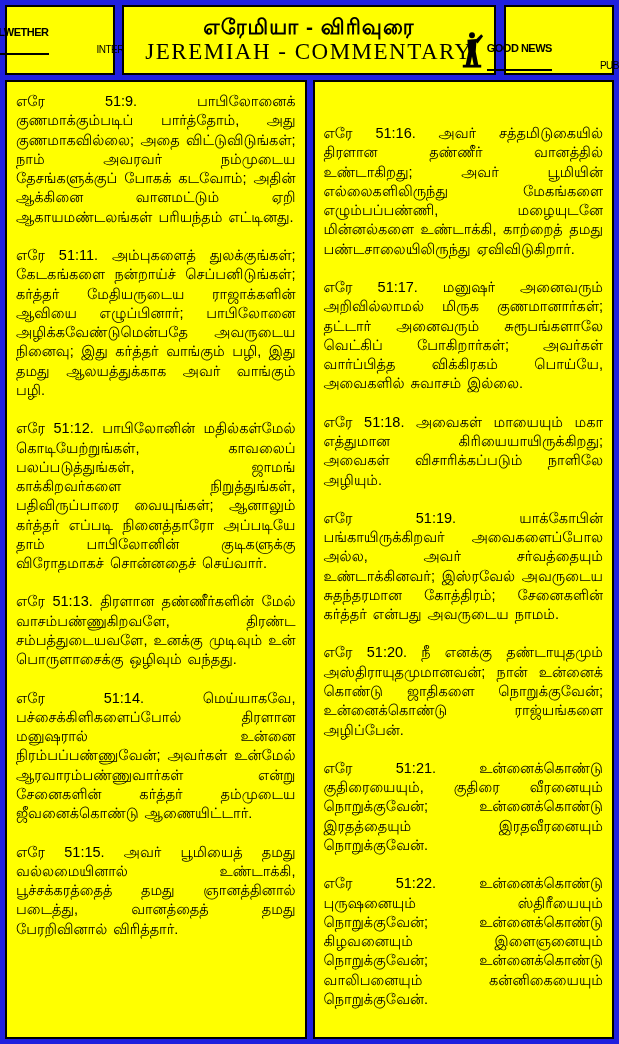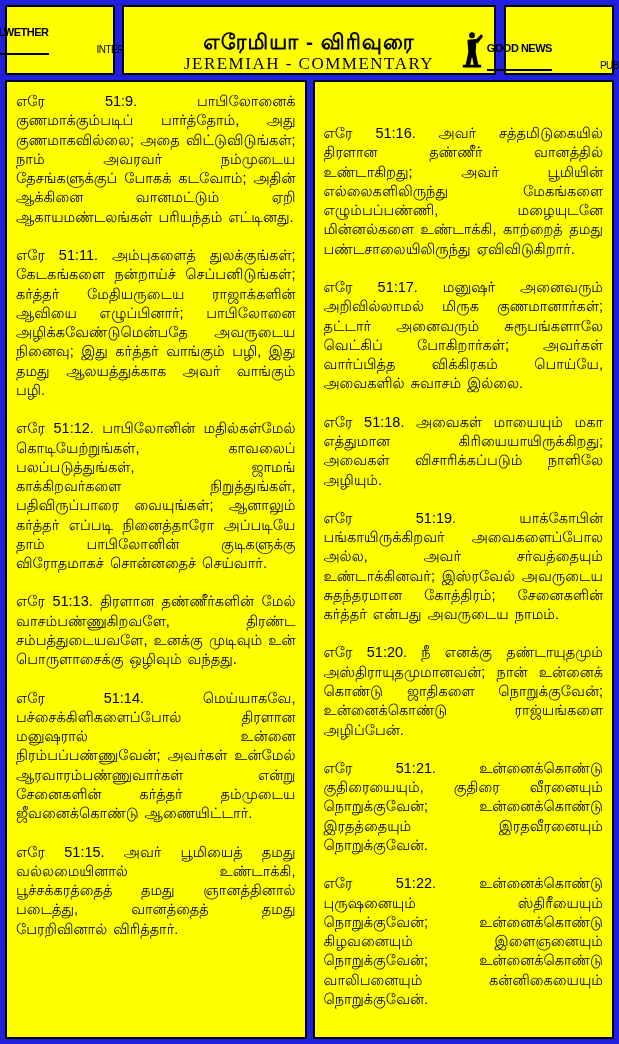--- a/index.html
+++ b/index.html
@@ -26,29 +26,29 @@
   .logo-line1 {
     font-weight: bold; font-size: 11px; letter-spacing: -0.5px;
     border-bottom: 2px solid #000; padding-bottom: 1px; white-space: nowrap;
   }
   .logo-line2 {
     font-weight: normal; font-size: 10px; letter-spacing: -0.5px;
     margin-top: 18px; white-space: nowrap;
   }
   .title-box {
     flex: 1 1 auto;
-    display: flex; flex-direction: column; align-items: center; justify-content: flex-end;
+    display: flex; flex-direction: column; align-items: center; justify-content: center;
     gap: 2px;
   }
   .title-tamil {
     font-weight: bold; font-size: 21px; line-height: 1.1; letter-spacing: 1px;
   }
   .title-english {
     font-family: "Liberation Serif", serif;
-    font-weight: 500; font-size: 17px; line-height: 1.05; letter-spacing: 1.5px;
+    font-weight: 500; font-size: 23px; line-height: 1.05; letter-spacing: 1.5px;
   }
   
   .content-row { display: flex; height: 959px; }
   .column {
     flex: 1 1 0; overflow: hidden;
     padding: 10px 9px 8px 9px;
   }
   .column.left { margin-right: 6px; }
   .column.right { padding-top: 42px; }
   .verse-paragraph {

